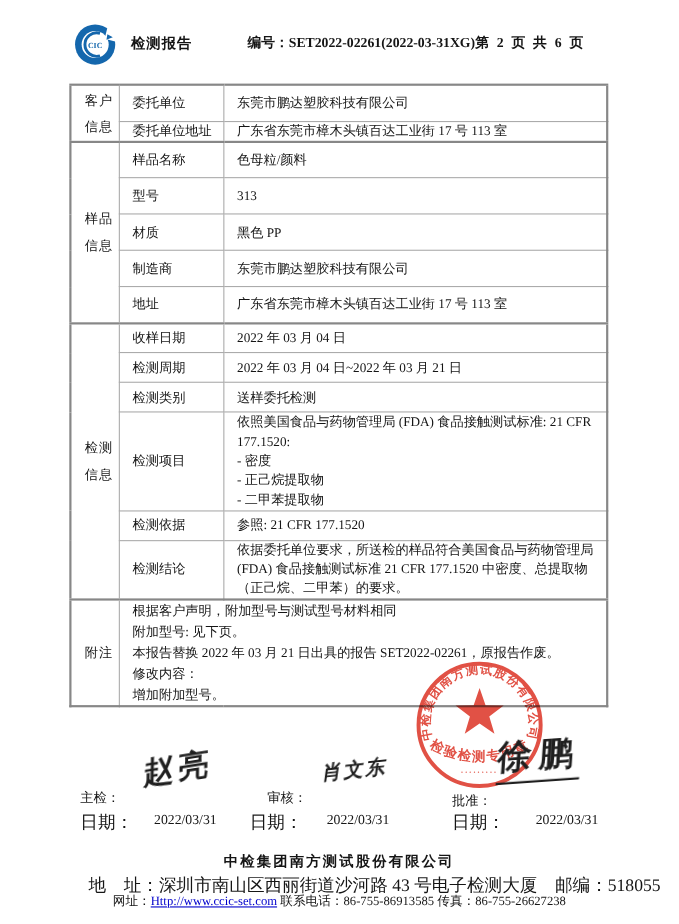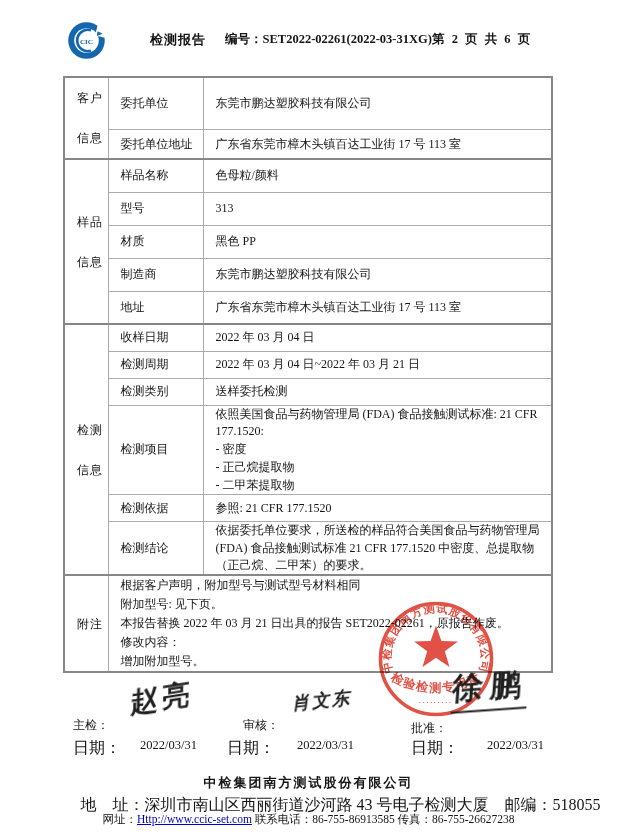--- a/index.html
+++ b/index.html
@@ -1,33 +1,33 @@
 <!DOCTYPE html>
 <html><head>
 <meta charset="utf-8">
 <style>
   html,body{margin:0;padding:0;background:#fff;}
   .page{position:relative;width:617px;height:840px;background:#fff;overflow:hidden;
         font-family:"Liberation Serif","DejaVu Serif",serif;color:#151515;}
 
   
   .hdr-logo{position:absolute;left:66px;top:20px;width:41px;height:41px;}
-  .hdr-title{position:absolute;left:119px;top:31px;font-size:13px;font-weight:bold;letter-spacing:1px;margin-left:31px;}
+  .hdr-title{position:absolute;left:119px;top:31px;font-size:13px;font-weight:bold;letter-spacing:1px;}
   .hdr-no{position:absolute;left:225px;top:31px;font-size:12.5px;font-weight:bold;}
   .hdr-page{position:absolute;left:432px;top:31px;font-size:12.5px;font-weight:bold;letter-spacing:2px;}
 
   
   table.report{position:absolute;left:63px;top:76px;width:490px;border-collapse:collapse;
                table-layout:fixed;font-size:12px;z-index:1;}
   table.report td{border:1px solid #ababab;padding:0 8px 0 12px;vertical-align:middle;
                   overflow:hidden;line-height:17px;}
   table.report{border:2px solid #878787;}
   tbody.sec > tr:first-child > td{border-top:2px solid #878787;}
   td.seccell{padding:0;text-align:center;}
-  .vlabel{width:26px;margin:0 auto;word-break:break-all;line-height:40px;text-align:center;letter-spacing:1px;}
+  .vlabel{width:26px;margin:0 auto;word-break:break-all;line-height:24px;text-align:center;letter-spacing:1px;}
   td.multi{padding:5px 8px 5px 12px;vertical-align:middle;}
   td.multi .ln{line-height:17.8px;}
   td.note-cell{padding:4px 10px 4px 10px;vertical-align:middle;}
   td.note-cell .ln{line-height:19px;}
 
   
   .stamp{position:absolute;left:373px;top:596px;width:126px;height:126px;z-index:3;
          opacity:.88;mix-blend-mode:multiply;pointer-events:none;}
 
   

